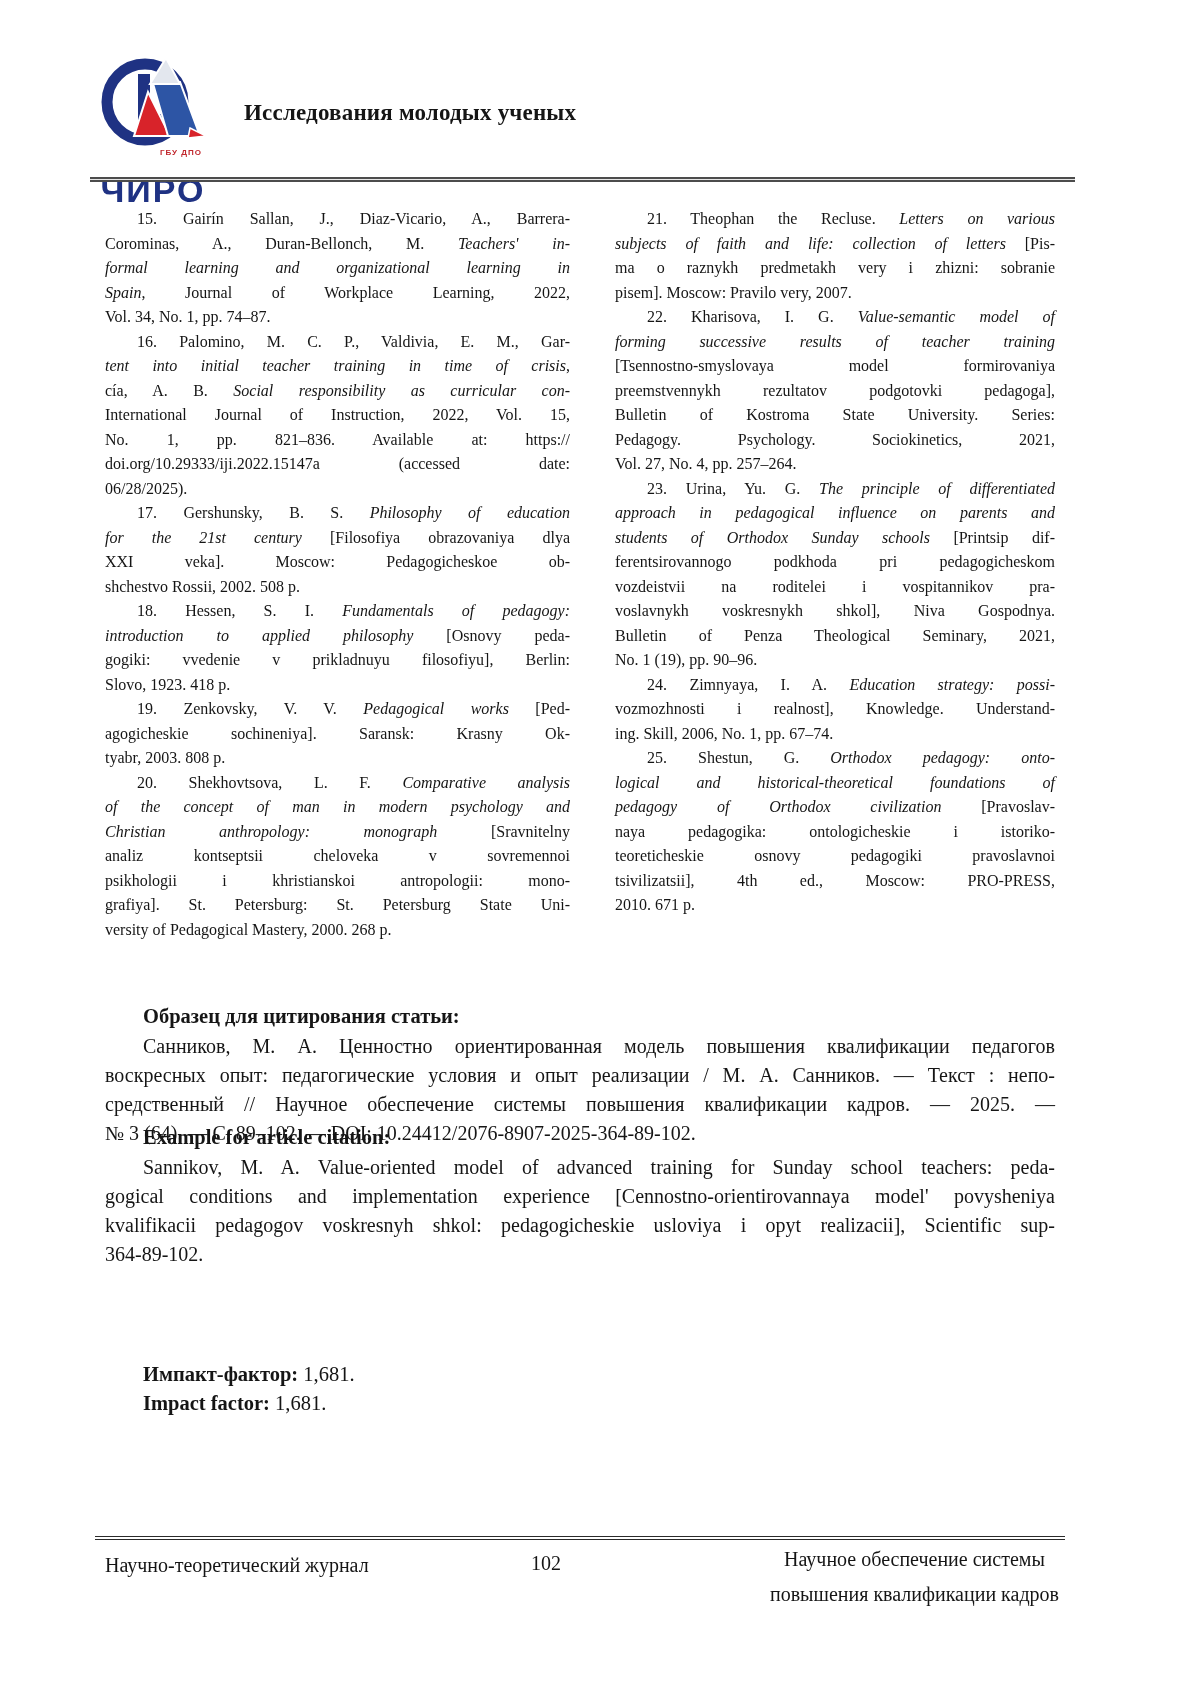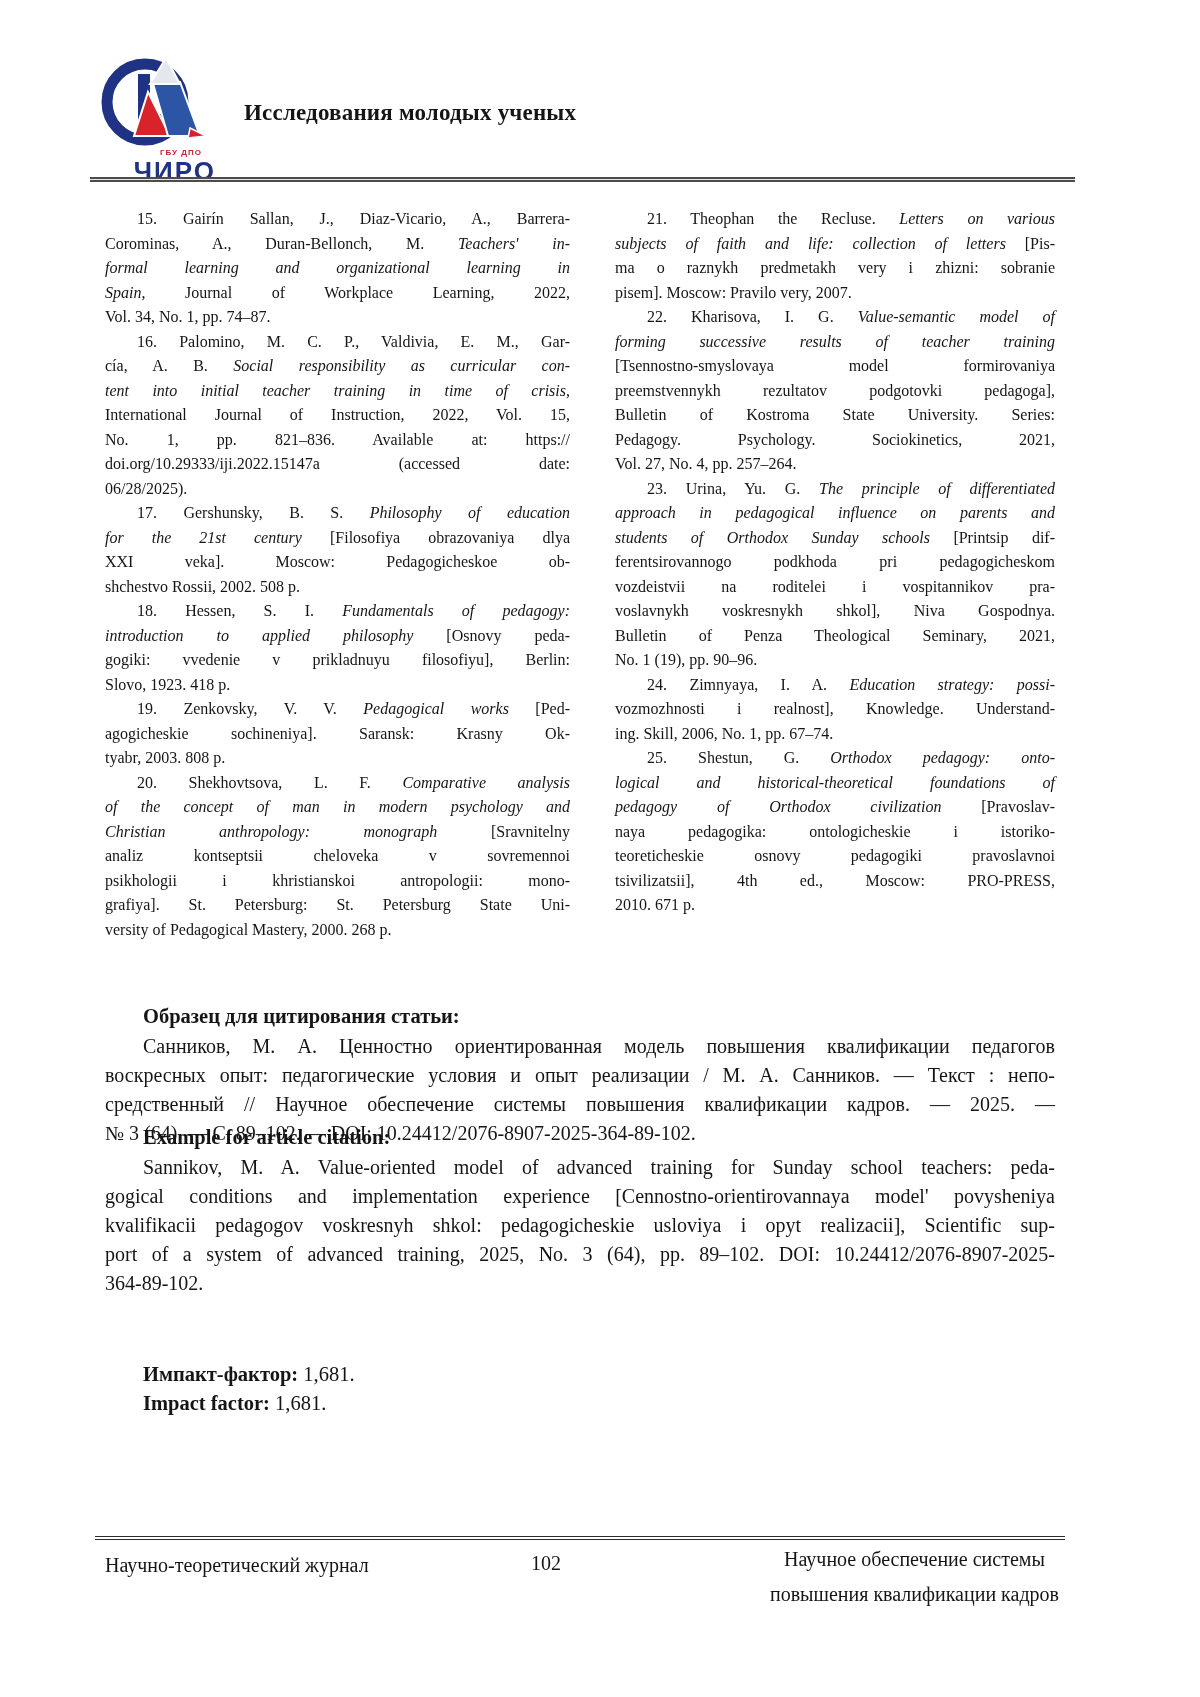--- a/index.html
+++ b/index.html
@@ -4,22 +4,22 @@
 <style>
   html,body{margin:0;padding:0;background:#fff;}
   .page{position:relative;width:1200px;height:1697px;background:#ffffff;overflow:hidden;
         font-family:"Liberation Serif","DejaVu Serif",serif;color:#151515;}
 
   
   .hdr{position:absolute;top:52px;left:90px;display:flex;align-items:flex-start;}
   .logo{width:126px;text-align:center;}
   .logo-small{font-family:"Liberation Sans",sans-serif;font-size:8px;color:#c1272d;
               letter-spacing:1px;text-align:right;padding-right:14px;margin-top:-4px;font-weight:bold;}
-  .logo-acronym{font-family:"Liberation Sans",sans-serif;font-weight:bold;font-size:26px;
-                color:#1f3283;letter-spacing:2px;line-height:1;margin-top:1px;text-align:right;}
+  .logo-acronym{font-family:"Liberation Sans",sans-serif;font-weight:bold;font-size:34px;
+                color:#1f3283;letter-spacing:2px;line-height:1;margin-top:16px;}
   .hdr-title{font-size:23px;font-weight:bold;margin:48px 0 6px 28px;letter-spacing:.2px;}
 
   
   .rule-header{position:absolute;top:177px;left:90px;width:985px;height:5px;
     background:linear-gradient(to bottom,#4c4c4c 0 2px,#e6e6e6 2px 3px,#4c4c4c 3px 5px);}
   .rule-footer{position:absolute;top:1536px;left:95px;width:970px;height:4px;
     background:linear-gradient(to bottom,#2b2b2b 0 1.5px,#ffffff 1.5px 2.8px,#2b2b2b 2.8px 4px);}
 
   
   .refs{position:absolute;top:207px;left:105px;width:950px;display:flex;gap:45px;
@@ -76,22 +76,22 @@
     <div class="col" id="col-left">
         <div class="ref">
           <div class="line first"><span>15. Gairín Sallan, J., Diaz-Vicario, A., Barrera-</span></div>
           <div class="line"><span>Corominas, A., Duran-Bellonch, M. </span><span class="it">Teachers' in-</span></div>
           <div class="line"><span class="it">formal learning and organizational learning in</span></div>
           <div class="line"><span class="it">Spain</span><span>, Journal of Workplace Learning, 2022,</span></div>
           <div class="line last"><span>Vol. 34, No. 1, pp. 74–87.</span></div>
         </div>
         <div class="ref">
           <div class="line first"><span>16. Palomino, M. C. P., Valdivia, E. M., Gar-</span></div>
+          <div class="line"><span class="it">tent into initial teacher training in time of crisis</span><span>,</span></div>
           <div class="line"><span>cía, A. B. </span><span class="it">Social responsibility as curricular con-</span></div>
-          <div class="line"><span class="it">tent into initial teacher training in time of crisis</span><span>,</span></div>
           <div class="line"><span>International Journal of Instruction, 2022, Vol. 15,</span></div>
           <div class="line"><span>No. 1, pp. 821–836. Available at: https://</span></div>
           <div class="line"><span>doi.org/10.29333/iji.2022.15147a (accessed date:</span></div>
           <div class="line last"><span>06/28/2025).</span></div>
         </div>
         <div class="ref">
           <div class="line first"><span>17. Gershunsky, B. S. </span><span class="it">Philosophy of education</span></div>
           <div class="line"><span class="it">for the 21st century</span><span> [Filosofiya obrazovaniya dlya</span></div>
           <div class="line"><span>XXI veka]. Moscow: Pedagogicheskoe ob-</span></div>
           <div class="line last"><span>shchestvo Rossii, 2002. 508 p.</span></div>
@@ -169,21 +169,20 @@
         <div class="line last">№ 3 (64). — С. 89–102. — DOI: 10.24412/2076-8907-2025-364-89-102.</div>
       </div>
   </section>
 
   <section class="cite" style="top:1124px">
     <div class="cite-head">Example for article citation:</div>
     <div class="cite-body indent-first">
         <div class="line first-cite">Sannikov, M. A. Value-oriented model of advanced training for Sunday school teachers: peda-</div>
         <div class="line">gogical conditions and implementation experience [Cennostno-orientirovannaya model' povysheniya</div>
         <div class="line">kvalifikacii pedagogov voskresnyh shkol: pedagogicheskie usloviya i opyt realizacii], Scientific sup-</div>
-        <div class="line">port of a system of advanced training, 2025, No. 3 (64), pp. 89–102. DOI: 10.24412/2076-8907-2025-</div>
         <div class="line last">364-89-102.</div>
       </div>
   </section>
 
   <section class="impact">
     <div><b>Импакт-фактор:</b> <span>1,681.</span></div>
     <div><b>Impact factor:</b> <span>1,681.</span></div>
   </section>
 
   <div class="rule-footer"></div>

